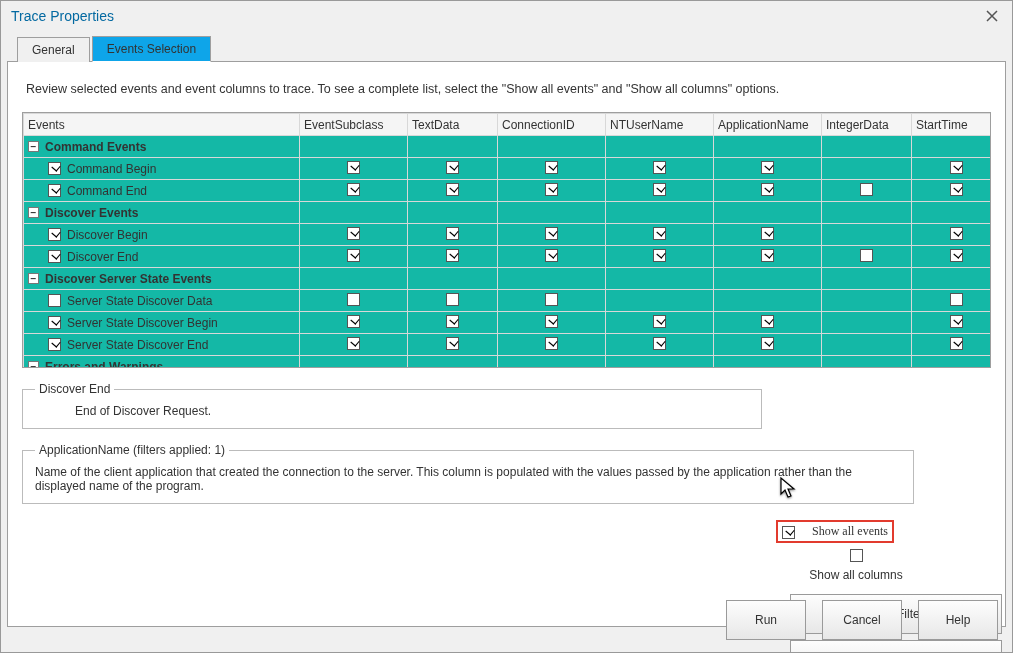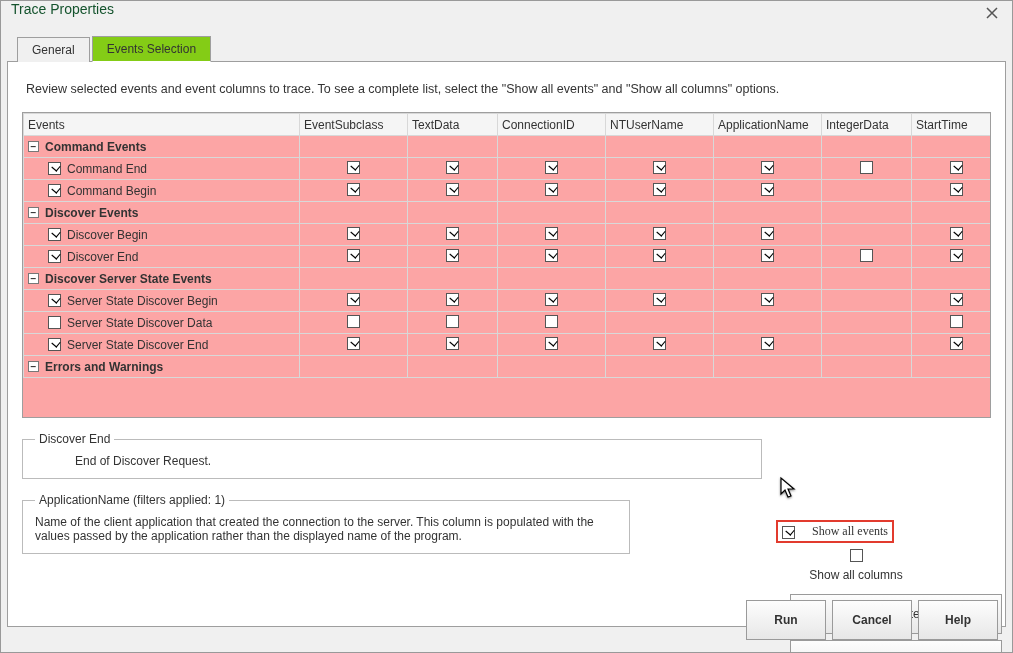--- a/index.html
+++ b/index.html
@@ -23,24 +23,24 @@
     height:653px;
     position:relative;
     overflow:hidden;
     border:1px solid #999;
     box-shadow:0 2px 8px rgba(0,0,0,.2);
   }
   
   .titlebar{
     height:30px;
     display:flex;
-    align-items:flex-start;
+    align-items:center;
     padding:0 8px 0 10px;
     font-size:14px;
-    color:#14532d;
+    color:#0369a1;
     justify-content:space-between;
   }
   .titlebar .close{
     width:24px;height:24px;display:flex;align-items:center;justify-content:center;
     cursor:default;
   }
   .titlebar .close svg{stroke:#555;}
   
   .tabstrip{
     display:flex;
@@ -55,44 +55,44 @@
     border-bottom:none;
     margin-right:2px;
     background:var(--bg);
     position:relative;
     top:1px;
     cursor:default;
     font-size:12px;
     text-align:right;
   }
   .tab.active{
-    background:#84cc16;
+    background:#0ea5e9;
     border-bottom:1px solid #fff;
     top:1px;
   }
   .content{
     padding:14px 14px 10px 14px;
     background:#fff;
     margin:0 6px 6px 6px;
     border:1px solid var(--border);
     border-top:none;
     height:565px;
     position:relative;
   }
   .instruction{
     margin:6px 0 16px 4px;
     font-size:12.5px;
   }
   
   .grid-wrap{
     border:1px solid var(--border);
-    height:306px;
+    height:256px;
     overflow:hidden;
     position:relative;
-    background:#fca5a5;
+    background:#14b8a6;
   }
   .grid-scroll{
     overflow:auto;
     height:100%;
   }
   table.grid{
     border-collapse:collapse;
     width:100%;
     table-layout:fixed;
     font-size:12px;
@@ -161,24 +161,24 @@
     padding:12px 10px;
     font-size:12px;
     text-align:center;
     cursor:default;
     min-width:80px;
   }
   
   .bottombar{
     position:absolute;
     right:14px;bottom:12px;
-    display:flex;gap:6px;font-weight:bold;
+    display:flex;gap:16px;
   }
   .bottombar .winbtn{min-width:80px;}
-  .filters-fs{width:608px;}
+  .filters-fs{width:892px;}
   .desc-fs{width:740px;}
 </style>
 </head>
 <body>
 
 <div class="titlebar">
   <span>Trace Properties</span>
   <span class="close">
     <svg width="14" height="14" viewBox="0 0 14 14">
         <path d="M2 2 L12 12 M12 2 L2 12" stroke-width="1.5" fill="none"></path>
@@ -234,45 +234,45 @@
               <td></td>
               <td></td>
               <td></td>
               <td></td>
             </tr>
             <tr>
               <td>
                 <div class="evcell">
                   <span class="indent"></span>
                   <span class="chk checked"></span>
+                  <span>Command Begin</span>
+                </div>
+              </td>
+              <td class="center"><span class="chk checked"></span></td>
+              <td class="center"><span class="chk checked"></span></td>
+              <td class="center"><span class="chk checked"></span></td>
+              <td class="center"><span class="chk checked"></span></td>
+              <td class="center"><span class="chk checked"></span></td>
+              <td class="center"></td>
+              <td class="center"><span class="chk checked"></span></td>
+            </tr>
+            <tr>
+              <td>
+                <div class="evcell">
+                  <span class="indent"></span>
+                  <span class="chk checked"></span>
                   <span>Command End</span>
                 </div>
               </td>
               <td class="center"><span class="chk checked"></span></td>
               <td class="center"><span class="chk checked"></span></td>
               <td class="center"><span class="chk checked"></span></td>
               <td class="center"><span class="chk checked"></span></td>
               <td class="center"><span class="chk checked"></span></td>
               <td class="center"><span class="chk"></span></td>
-              <td class="center"><span class="chk checked"></span></td>
-            </tr>
-            <tr>
-              <td>
-                <div class="evcell">
-                  <span class="indent"></span>
-                  <span class="chk checked"></span>
-                  <span>Command Begin</span>
-                </div>
-              </td>
-              <td class="center"><span class="chk checked"></span></td>
-              <td class="center"><span class="chk checked"></span></td>
-              <td class="center"><span class="chk checked"></span></td>
-              <td class="center"><span class="chk checked"></span></td>
-              <td class="center"><span class="chk checked"></span></td>
-              <td class="center"></td>
               <td class="center"><span class="chk checked"></span></td>
             </tr>
             <tr class="grouprow">
               <td class="first">
                 <div class="evcell">
                   <span class="tree-toggle">−</span>
                   <span>Discover Events</span>
                 </div>
               </td>
               <td></td>
@@ -327,47 +327,47 @@
               <td></td>
               <td></td>
               <td></td>
               <td></td>
               <td></td>
             </tr>
             <tr>
               <td>
                 <div class="evcell">
                   <span class="indent"></span>
-                  <span class="chk checked"></span>
-                  <span>Server State Discover Begin</span>
-                </div>
-              </td>
-              <td class="center"><span class="chk checked"></span></td>
-              <td class="center"><span class="chk checked"></span></td>
-              <td class="center"><span class="chk checked"></span></td>
-              <td class="center"><span class="chk checked"></span></td>
-              <td class="center"><span class="chk checked"></span></td>
-              <td class="center"></td>
-              <td class="center"><span class="chk checked"></span></td>
-            </tr>
-            <tr>
-              <td>
-                <div class="evcell">
-                  <span class="indent"></span>
                   <span class="chk"></span>
                   <span>Server State Discover Data</span>
                 </div>
               </td>
               <td class="center"><span class="chk"></span></td>
               <td class="center"><span class="chk"></span></td>
               <td class="center"><span class="chk"></span></td>
               <td class="center"></td>
               <td class="center"></td>
               <td class="center"></td>
               <td class="center"><span class="chk"></span></td>
+            </tr>
+            <tr>
+              <td>
+                <div class="evcell">
+                  <span class="indent"></span>
+                  <span class="chk checked"></span>
+                  <span>Server State Discover Begin</span>
+                </div>
+              </td>
+              <td class="center"><span class="chk checked"></span></td>
+              <td class="center"><span class="chk checked"></span></td>
+              <td class="center"><span class="chk checked"></span></td>
+              <td class="center"><span class="chk checked"></span></td>
+              <td class="center"><span class="chk checked"></span></td>
+              <td class="center"></td>
+              <td class="center"><span class="chk checked"></span></td>
             </tr>
             <tr>
               <td>
                 <div class="evcell">
                   <span class="indent"></span>
                   <span class="chk checked"></span>
                   <span>Server State Discover End</span>
                 </div>
               </td>
               <td class="center"><span class="chk checked"></span></td>

